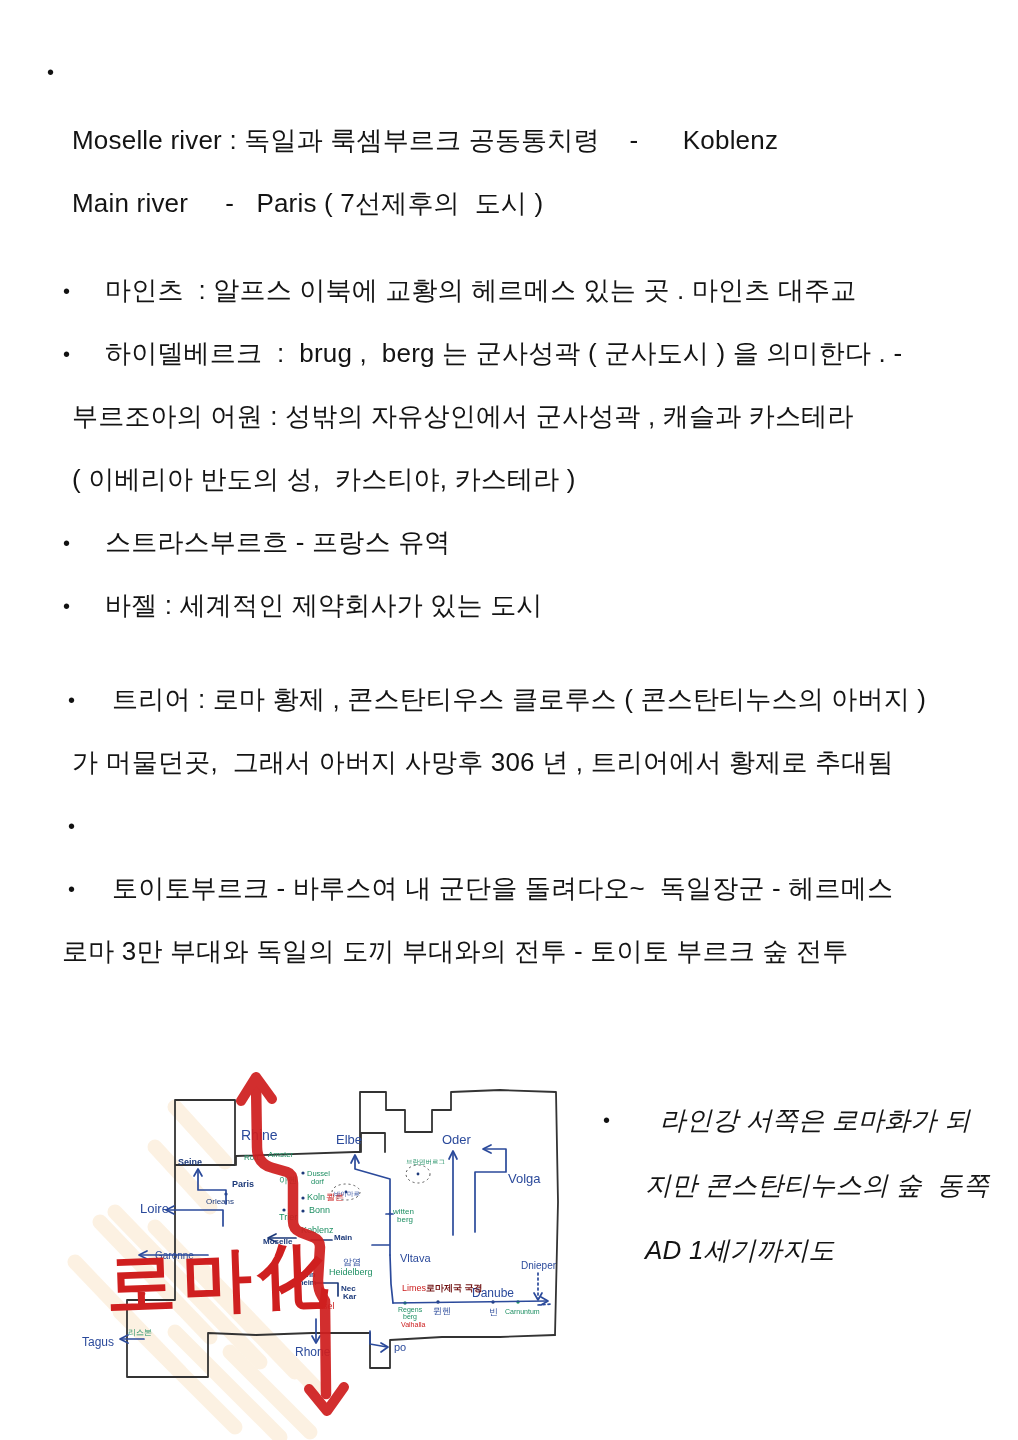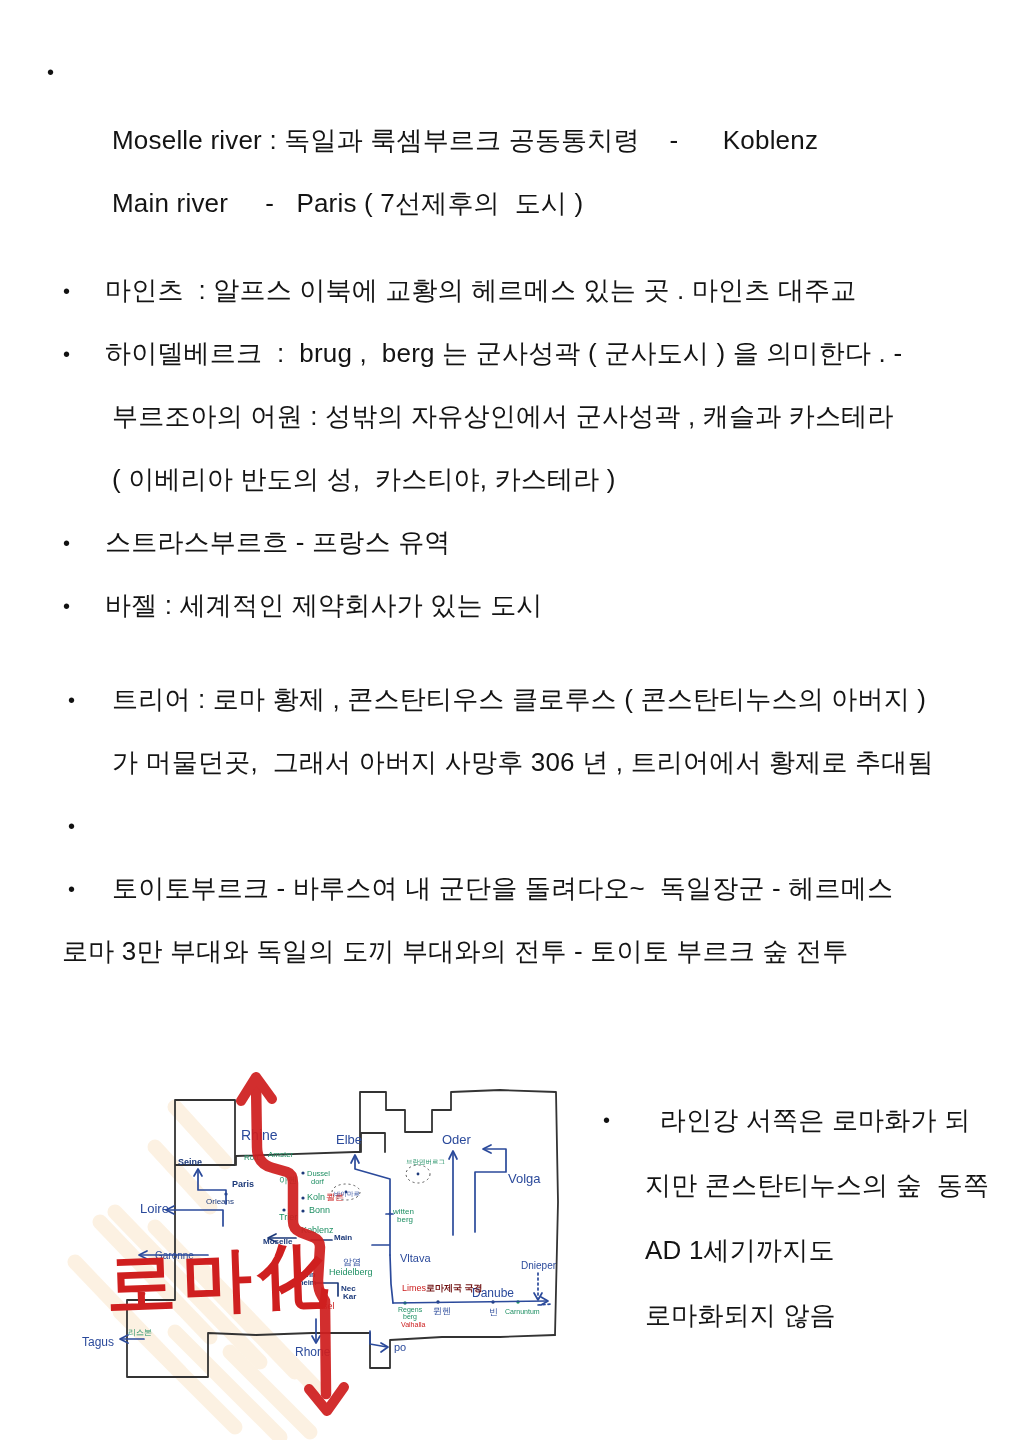--- a/index.html
+++ b/index.html
@@ -21,35 +21,35 @@
   .line .txt{white-space:pre-wrap;}
   .bullet{
     display:inline-block;
     font-size:20px;line-height:1;
     color:#111;
   }
   
   .b0{padding-left:47px;} .b0 .bullet{width:43px;}
   .b1{padding-left:63px;} .b1 .bullet{width:42px;}
   .b2{padding-left:68px;} .b2 .bullet{width:44px;}
-  .c1{padding-left:112px;}
+  .c1{padding-left:72px;}
   .c2{padding-left:62px;}
   
   .gap-sm{margin-top:6px;}
   .gap-lg{margin-top:24px;}
   .gap-xl{margin-top:31px;}
   
   .map-wrap{position:absolute;left:60px;top:1052px;width:525px;height:400px;}
   
   .side-note{position:absolute;left:603px;top:1088px;width:405px;}
   .side-note .srow{position:relative;}
   .side-note .bullet{position:absolute;left:0;top:22px;font-size:20px;}
   .side-note .sline{
     height:65px;display:flex;align-items:center;
-    padding-left:42px;font-size:26px;letter-spacing:0.2px;white-space:pre-wrap;
+    padding-left:42px;font-size:26px;letter-spacing:0.2px;white-space:pre-wrap;font-style:italic;
   }
   svg text{font-family:"Liberation Sans","DejaVu Sans",sans-serif;}
 </style>
 </head>
 <body>
 
 <div class="page">
 
   <div class="notes" id="notes">
       <div class="line b0"><span class="bullet">•</span></div>
@@ -200,18 +200,17 @@
     </svg>
   </div>
 
   <div class="side-note">
     <div class="srow">
       <span class="bullet">•</span>
       <div id="side-lines">
           <div class="sline">  라인강 서쪽은 로마화가 되</div>
           <div class="sline">지만 콘스탄티누스의 숲  동쪽</div>
           <div class="sline">AD 1세기까지도</div>
-          <div class="sline">로마화되지 않음</div>
         </div>
     </div>
   </div>
 
 </div>
 
 </body></html>

